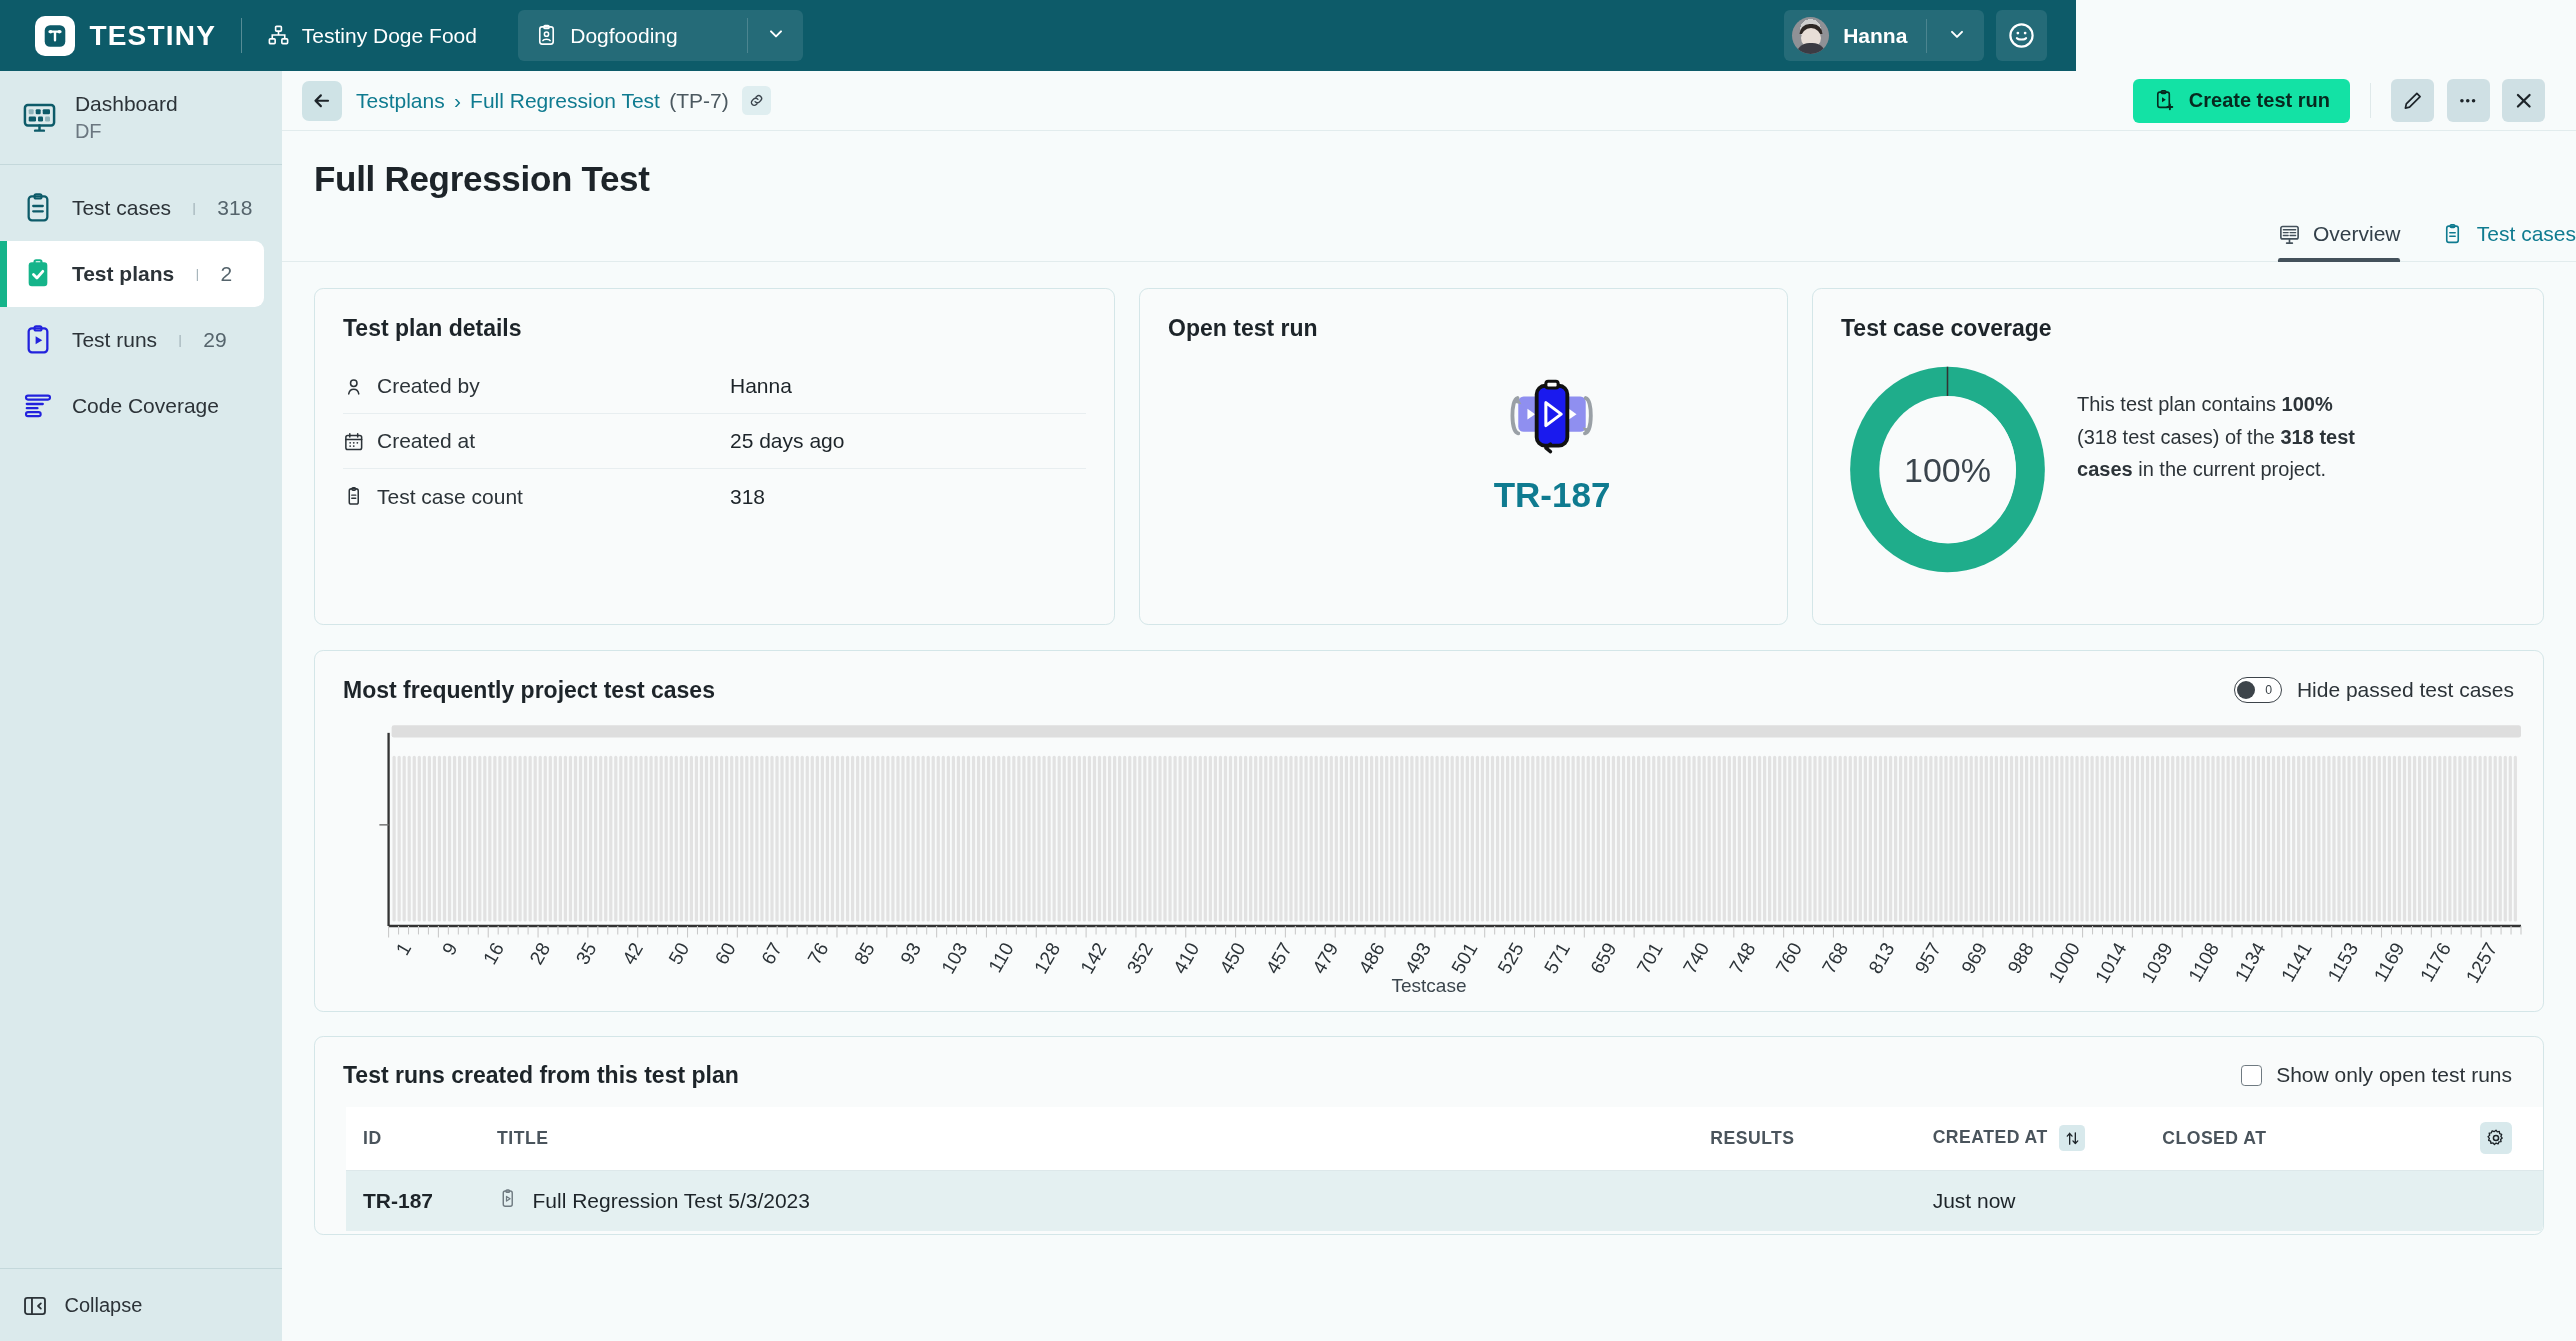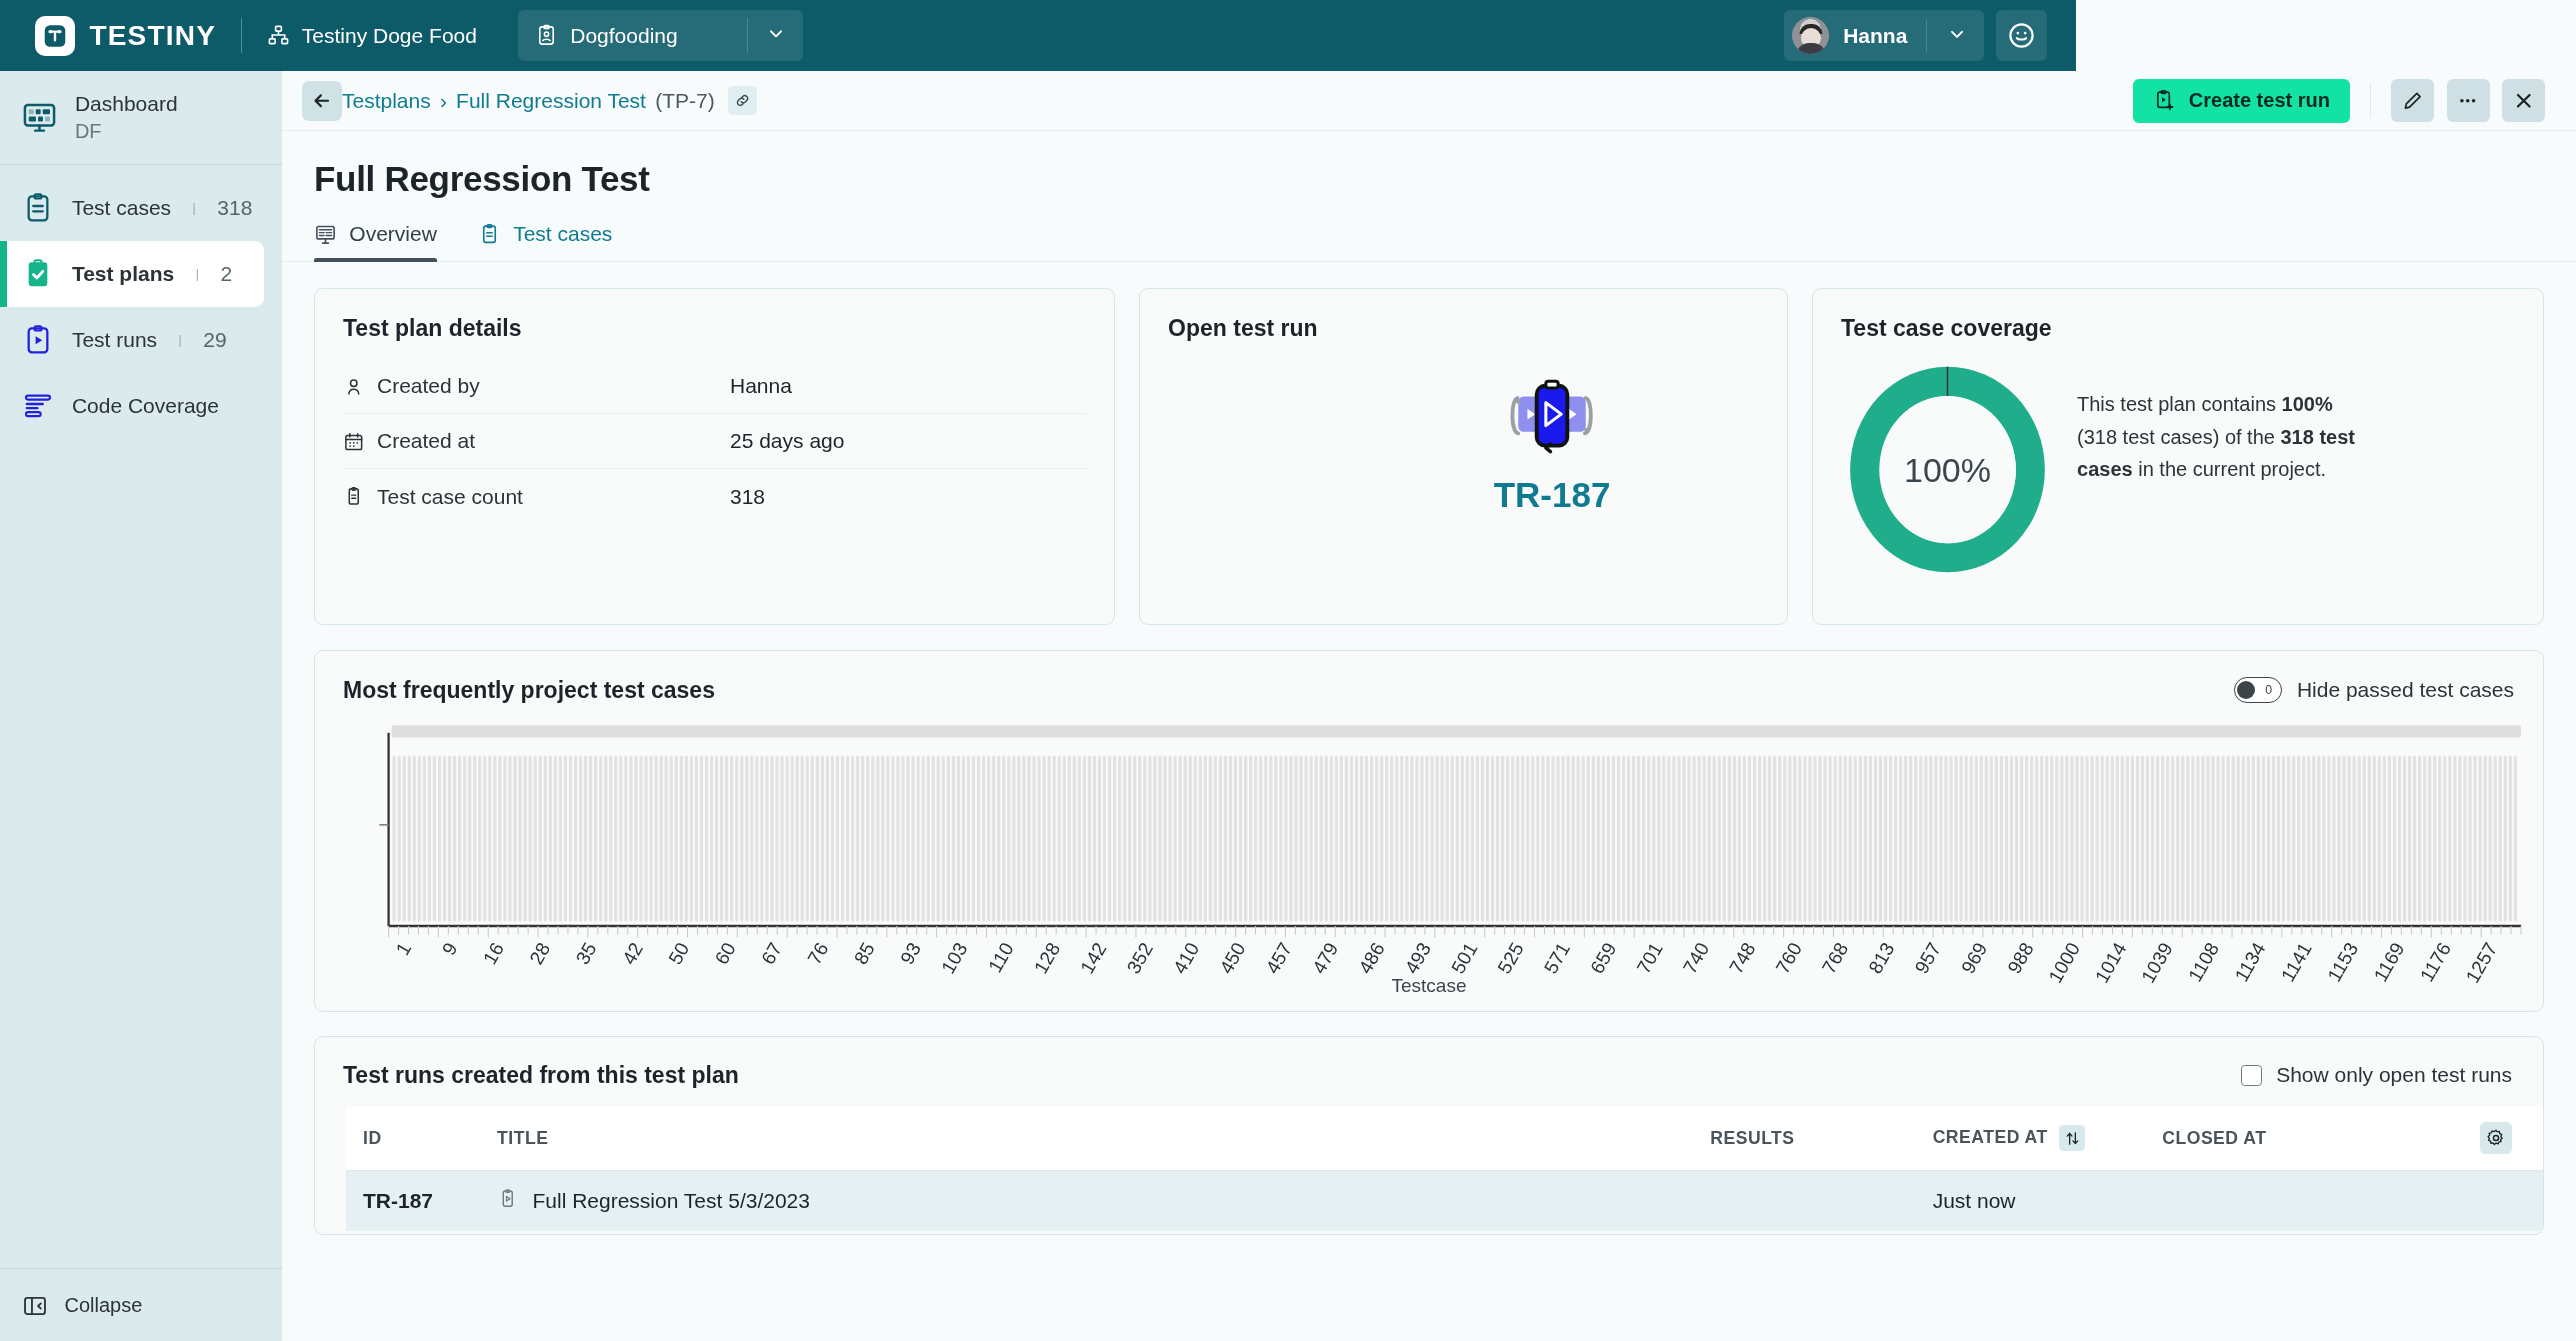--- a/index.html
+++ b/index.html
@@ -79,36 +79,36 @@
   
   .main { position: absolute; top: 71px; left: 282px; width: 2294px; height: 1271px; background: #f7fbfb; }
   .crumbbar {
     height: 60px; display: flex; align-items: center; padding: 0 31px 0 20px;
     border-bottom: 0.8px solid #e2eced;
   }
   .back-btn {
     width: 40px; height: 40px; border-radius: 7px; background: #cfe3e6;
     display: flex; align-items: center; justify-content: center;
   }
-  .crumbs { display: flex; align-items: center; gap: 9.2px; font-size: 21px; }
+  .crumbs { display: flex; align-items: center; gap: 9.2px; margin-left: 14px; font-size: 21px; }
   .crumb-link { color: #0f7b90; }
   .crumb-sep { color: #0f7b90; }
   .crumb-id { color: #4c5960; }
   .copy-chip { width: 29px; height: 29px; border-radius: 5.4px; background: #dfeef0; display:flex; align-items:center; justify-content:center; margin-left: 4.6px;}
   .crumb-actions { margin-left: auto; display: flex; align-items: center; gap: 12.3px; }
   .btn-primary {
     height: 44px; background: #13e2a5; border-radius: 6.1px; display: flex; align-items: center;
     gap: 12.3px; padding: 0 20px; font-size: 20px; font-weight: 600; color: #07291f;
   }
   .vsep { width: 1.5px; height: 35px; background: #dfe9ea; margin: 0 7.7px; }
   .icon-btn { width: 43px; height: 43px; border-radius: 6.1px; background: #cfe0e4; display: flex; align-items: center; justify-content: center; }
 
   .page-title { font-size: 35px; font-weight: 700; color: #1d2429; padding: 28px 0 0 32px; letter-spacing: -0.3px; }
 
-  .tabs { display: flex; gap: 41px; padding: 23px 0 0 32px; border-bottom: 0.8px solid #e2eced; }
+  .tabs { display: flex; gap: 41px; padding: 23px 0 0 32px; border-bottom: 0.8px solid #e2eced; justify-content: flex-end; }
   .tab { display: flex; align-items: center; gap: 12.3px; padding-bottom: 15.3px; font-size: 21px; position: relative; }
   .tab .tl { color: #0f7b90; }
   .tab.active .tl { color: #33404a; }
   .tab.active::after { content:""; position:absolute; left:0; right:0; bottom:-0.8px; height:4.6px; background:#44515b; border-radius:2.3px 2.3px 0 0;}
 
   .content { padding: 26px 32px 0 32px; }
   .card-row { display: flex; gap: 24.5px; }
   .card {
     background: #f9fbfb; border: 0.8px solid #d4e6e8; border-radius: 9.2px;
   }

